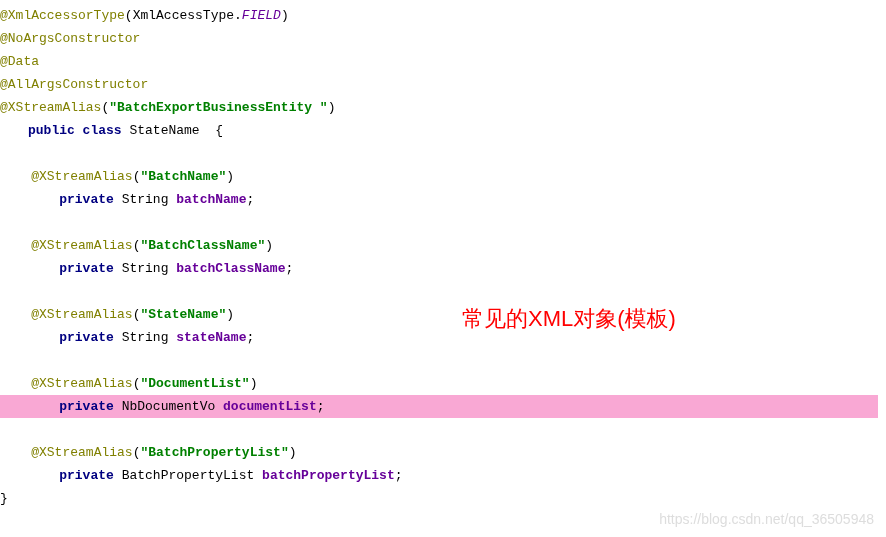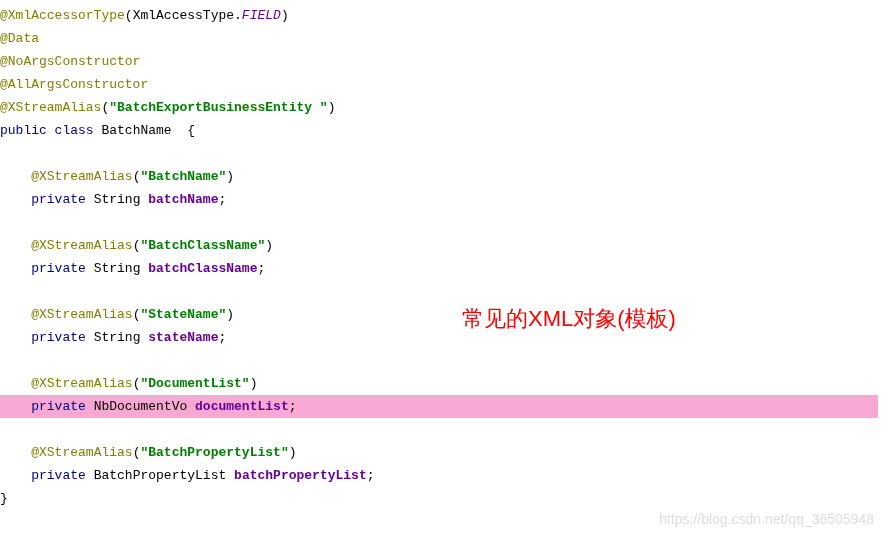--- a/index.html
+++ b/index.html
@@ -20,21 +20,21 @@
       white-space: pre;
       height: 23px;
     }
     .line.highlighted {
       background: #f9a8d4;
       margin-left: -8px;
       padding-left: 8px;
       width: 886px;
     }
     .annotation { color: #808000; }
-    .keyword { color: #000080; font-weight: normal; }
+    .keyword { color: #000080; font-weight: bold; margin-left: 28px; }
     .string { color: #008000; font-weight: bold; }
     .italic-const { color: #660099; font-style: italic; }
     .type { color: #000000; }
     .field { color: #660099; font-weight: bold; }
     .punct { color: #000000; }
     .overlay-text {
       position: absolute;
       left: 440px;
       top: 304px;
       color: #ff0000;
@@ -50,25 +50,25 @@
       color: #dddddd;
       font-family: Arial, sans-serif;
       font-size: 14px;
     }
   </style>
 </head>
 <body>
 
 <div class="code-area" id="code-area">
     <div class="line"><span class="annotation">@XmlAccessorType</span><span class="punct">(XmlAccessType.</span><span class="italic-const">FIELD</span><span class="punct">)</span></div>
+    <div class="line"><span class="annotation">@NoArgsConstructor</span></div>
     <div class="line"><span class="annotation">@Data</span></div>
-    <div class="line"><span class="annotation">@NoArgsConstructor</span></div>
     <div class="line"><span class="annotation">@AllArgsConstructor</span></div>
     <div class="line"><span class="annotation">@XStreamAlias</span><span class="punct">(</span><span class="string">"BatchExportBusinessEntity "</span><span class="punct">)</span></div>
-    <div class="line"><span class="keyword">public class </span><span class="type">BatchName  {</span></div>
+    <div class="line"><span class="keyword">public class </span><span class="type">StateName  {</span></div>
     <div class="line">&nbsp;</div>
     <div class="line">    <span class="annotation">@XStreamAlias</span><span class="punct">(</span><span class="string">"BatchName"</span><span class="punct">)</span></div>
     <div class="line">    <span class="keyword">private </span><span class="type">String </span><span class="field">batchName</span><span class="punct">;</span></div>
     <div class="line">&nbsp;</div>
     <div class="line">    <span class="annotation">@XStreamAlias</span><span class="punct">(</span><span class="string">"BatchClassName"</span><span class="punct">)</span></div>
     <div class="line">    <span class="keyword">private </span><span class="type">String </span><span class="field">batchClassName</span><span class="punct">;</span></div>
     <div class="line">&nbsp;</div>
     <div class="line">    <span class="annotation">@XStreamAlias</span><span class="punct">(</span><span class="string">"StateName"</span><span class="punct">)</span></div>
     <div class="line">    <span class="keyword">private </span><span class="type">String </span><span class="field">stateName</span><span class="punct">;</span></div>
     <div class="line">&nbsp;</div>

